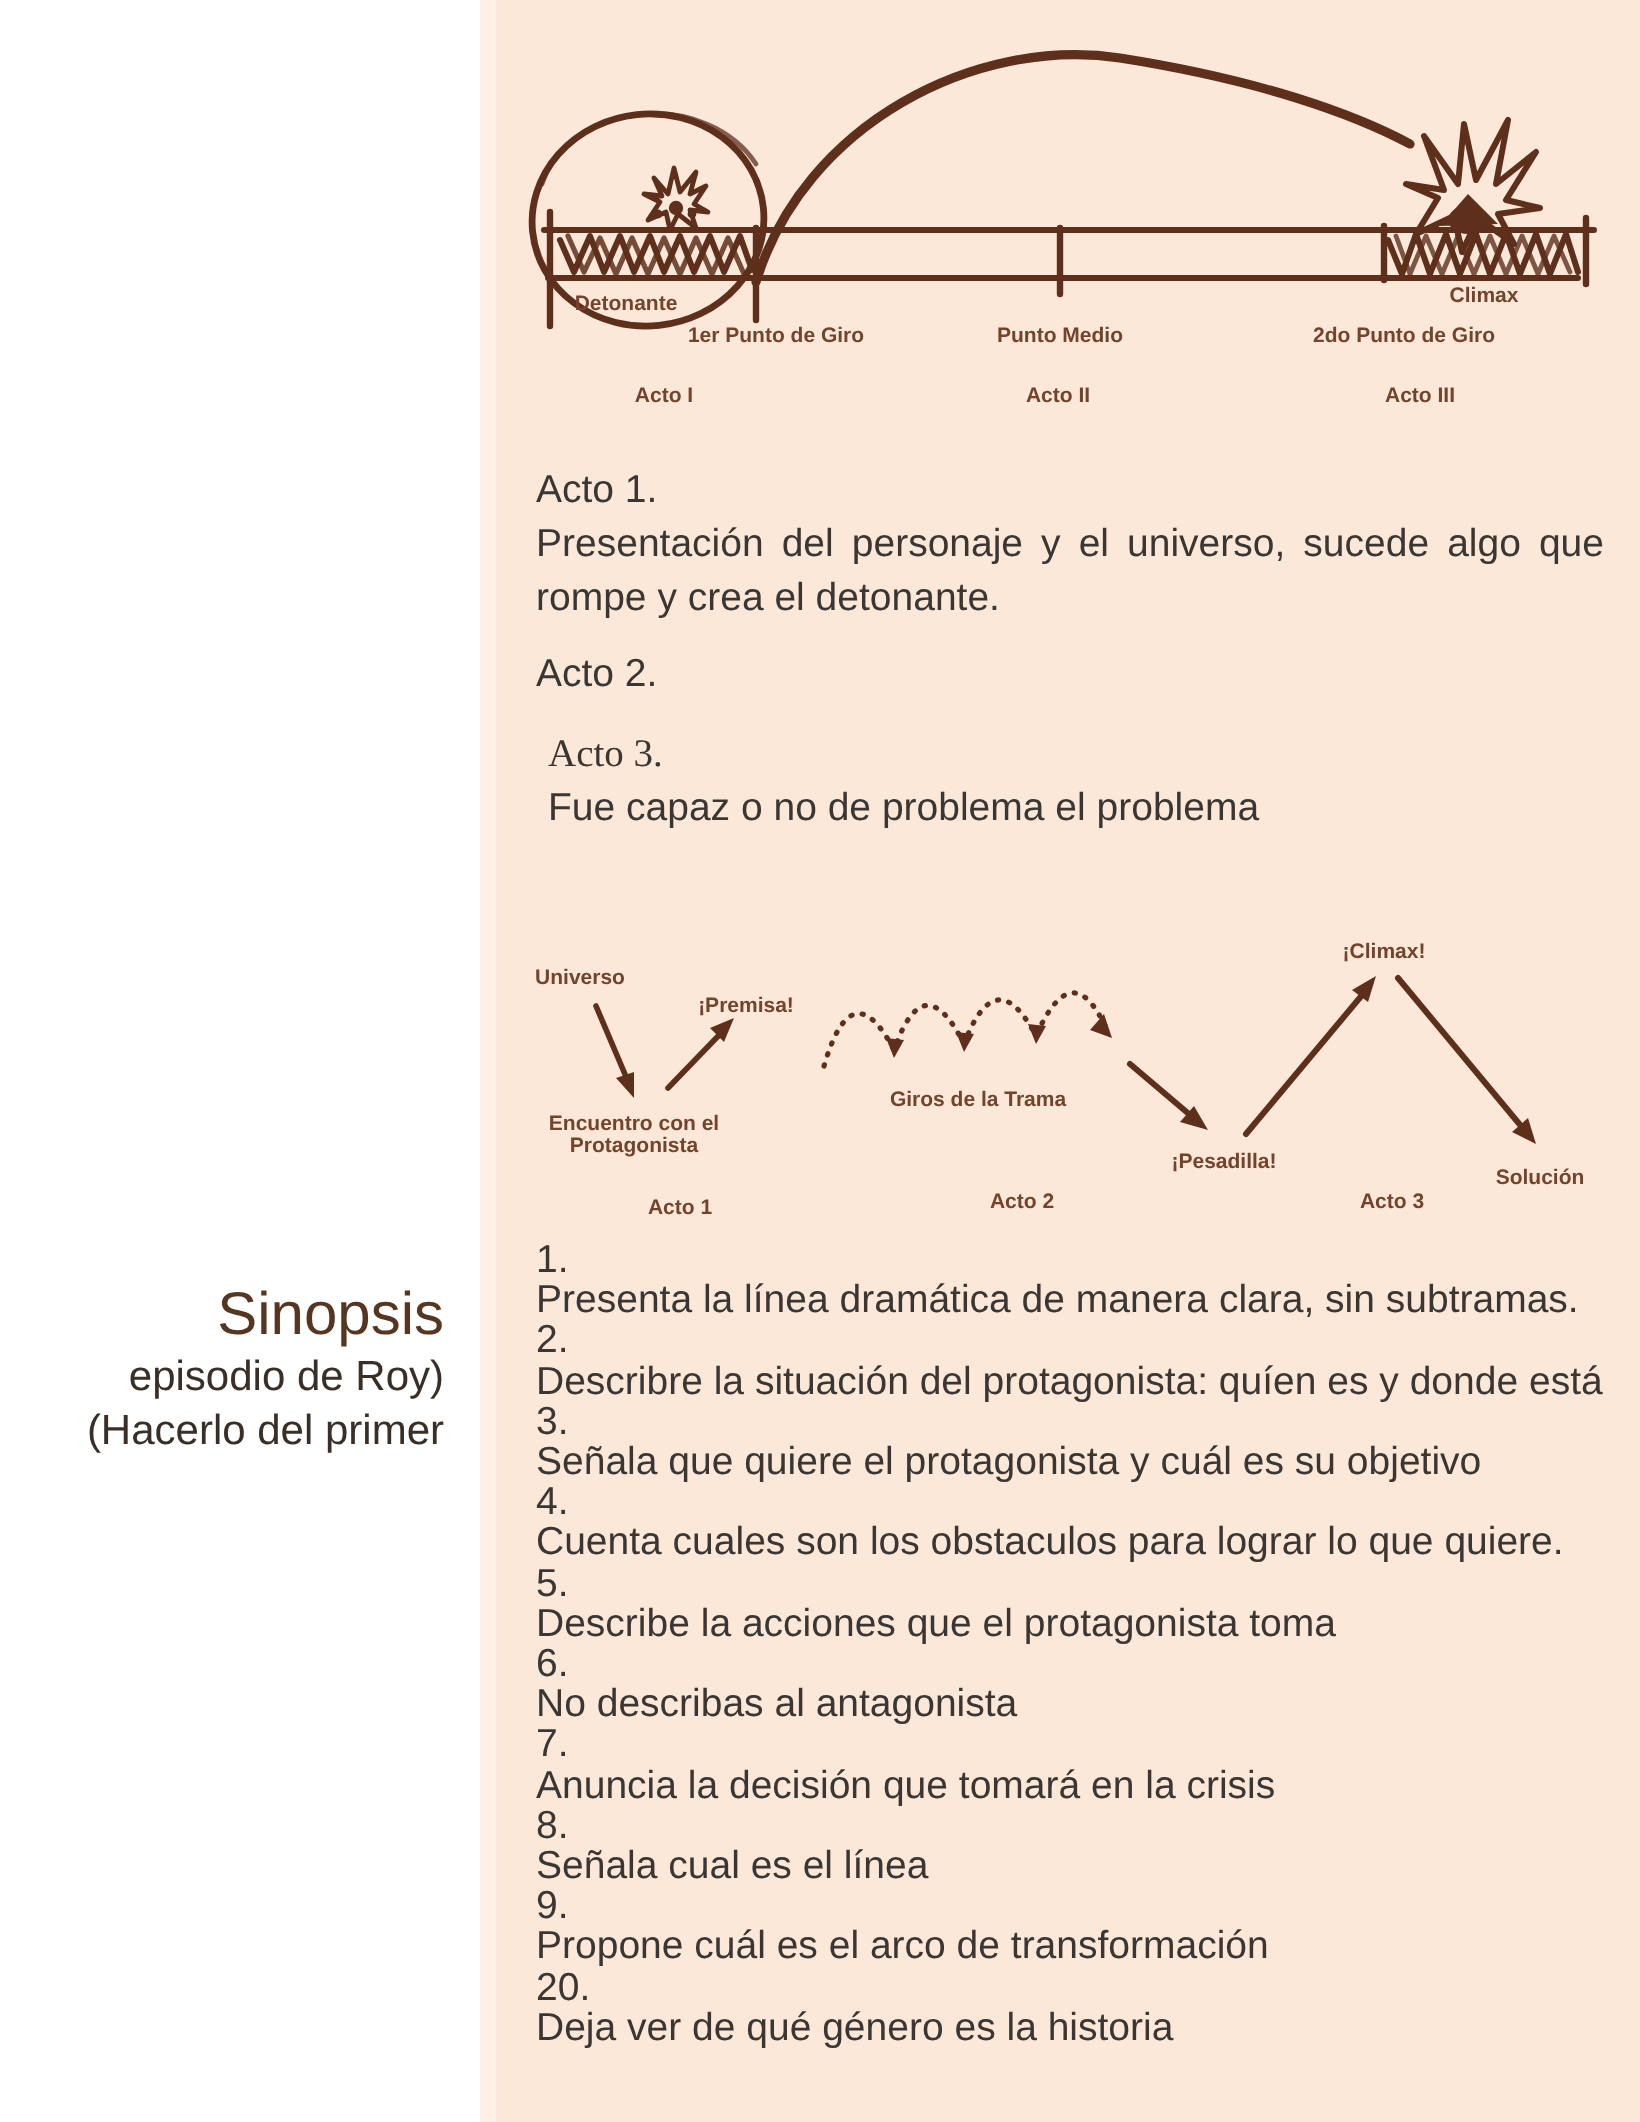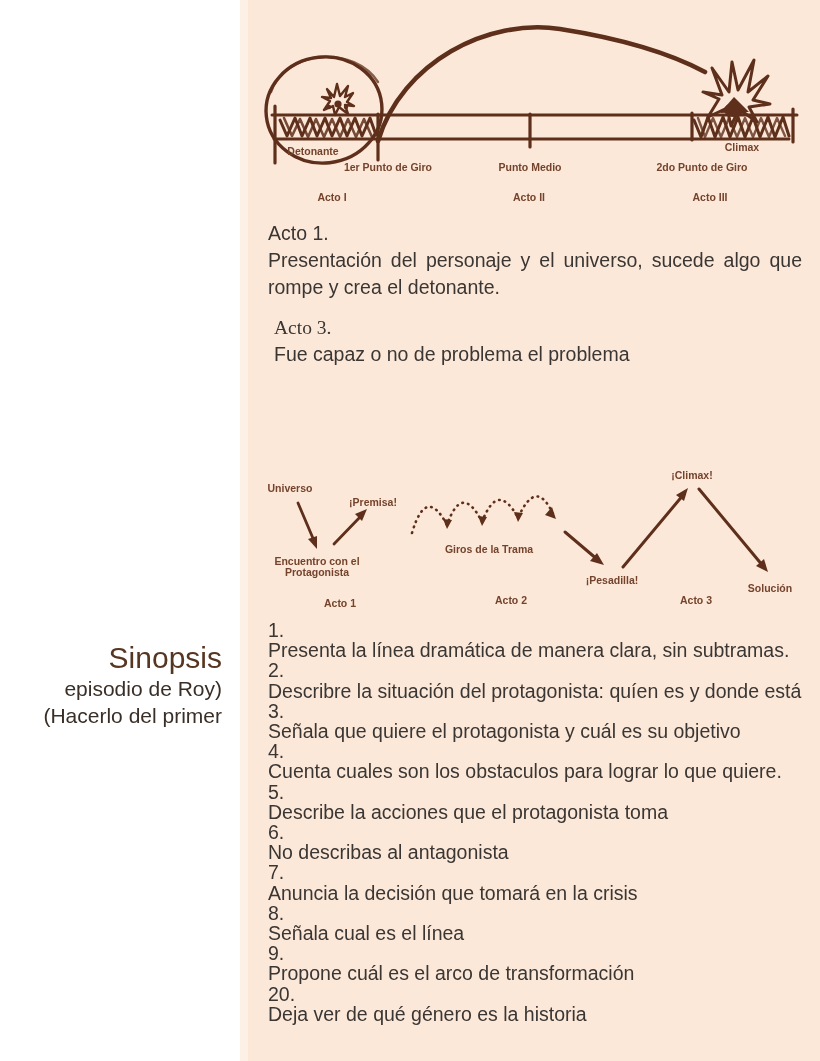--- a/index.html
+++ b/index.html
@@ -25,21 +25,21 @@
   .sb-title{
     font-size:30px; line-height:33px; font-weight:normal; color:#573621;
     margin:0;
   }
   .sb-sub{
     font-size:21px; line-height:25px; color:#3a2f27; margin:2px 0 0 0;
   }
   .diagram1{ position:absolute; left:0; top:0; }
   .diagram2{ position:absolute; left:0; top:455px; }
   .acts{
-    position:absolute; left:28px; top:220px; width:534px;
+    position:absolute; left:28px; top:232px; width:534px;
     color:#3a3633; font-size:19.5px; line-height:27px;
   }
   .act-h{ margin:0; }
   .act-h.gap1{ margin-top:11px; }
   .act-h.gap2{ margin-top:13px;font-family:Liberation Serif, serif; }
   .act-b{ margin:0; }
   .act-b.just{ text-align:justify; }
   .indent{ padding-left:6px; }
   .rules{
     position:absolute; left:28px; top:620px; width:545px;
@@ -128,20 +128,21 @@
       <text x="289" y="201" text-anchor="middle">Acto II</text>
       <text x="470" y="201" text-anchor="middle">Acto III</text>
     </svg>
 
     <div class="acts">
       <div>
         <div class="act-h">Acto 1.</div>
         <p class="act-b just">Presentación del personaje y el universo, sucede algo que rompe y crea el detonante.</p>
       </div>
       <div>
+        <div class="act-h gap1">Acto 2.</div>
       </div>
       <div class="indent">
         <div class="act-h gap2">Acto 3.</div>
         <p class="act-b">Fue capaz o no de problema el problema</p>
       </div>
     </div>
 
     <svg class="diagram2" width="580" height="160" viewBox="0 0 580 160">
 
       <text x="50" y="37" text-anchor="middle">Universo</text>

